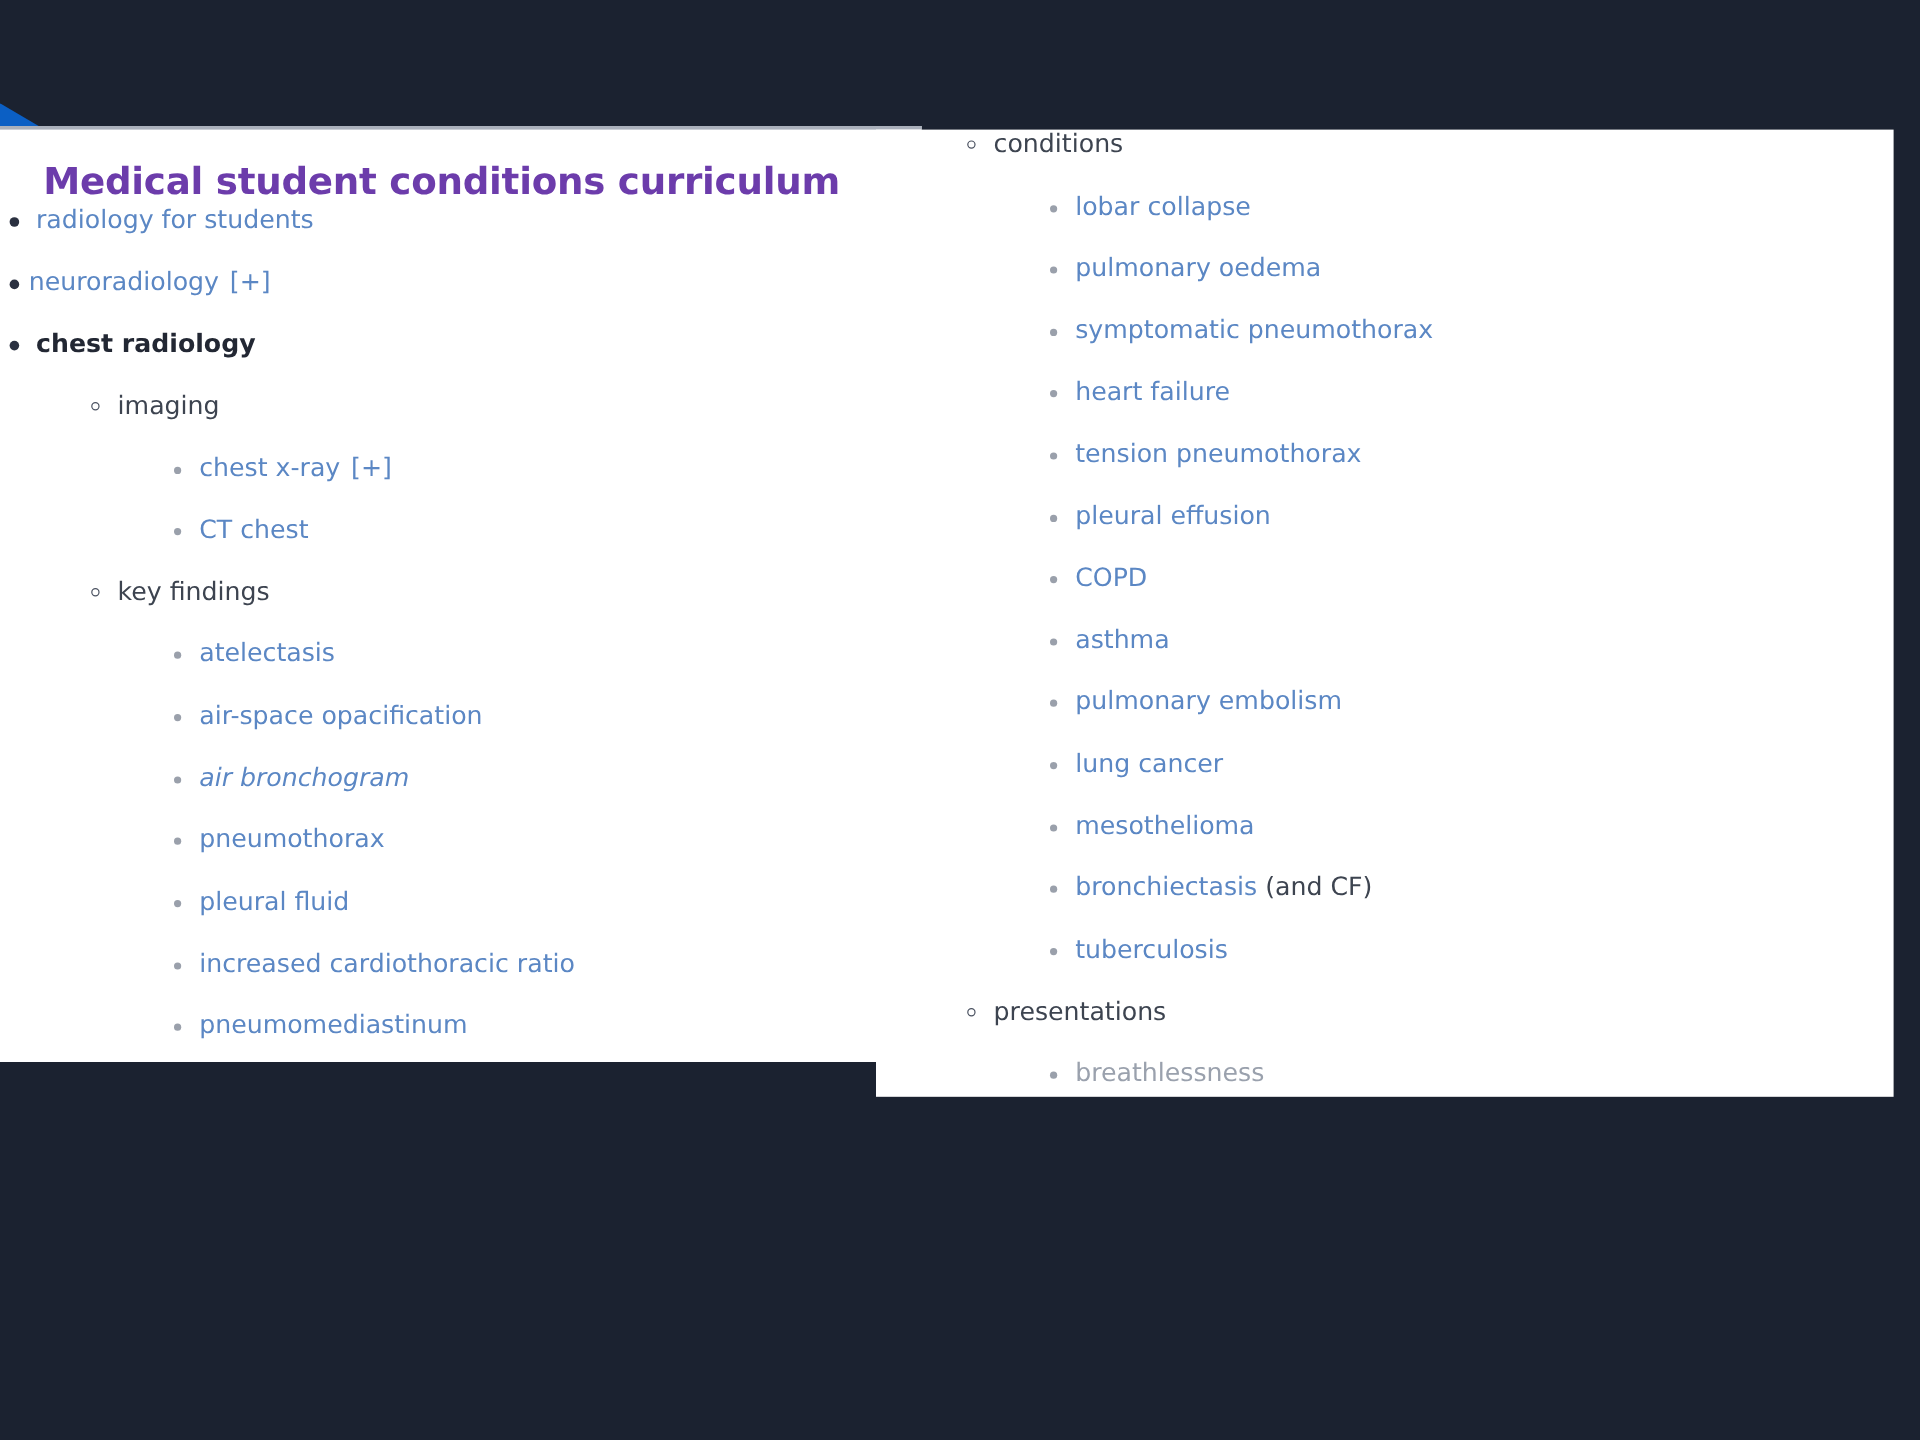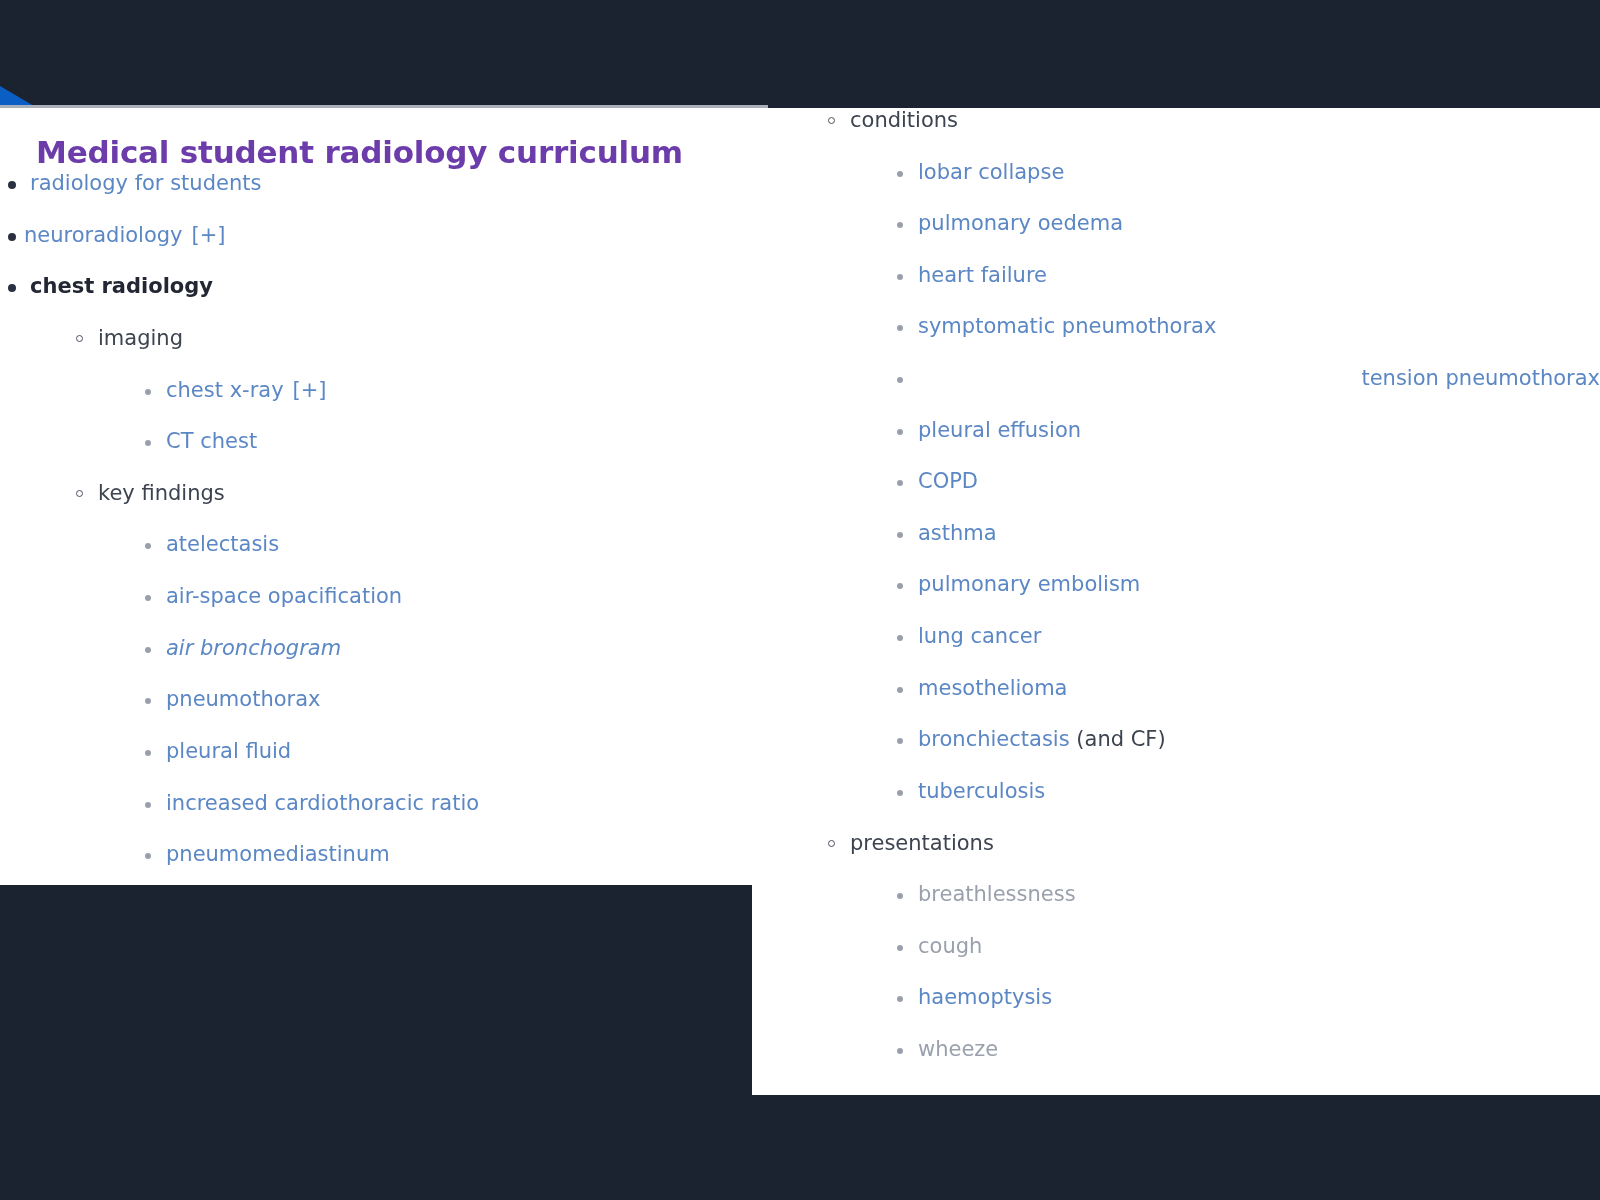--- a/index.html
+++ b/index.html
@@ -31,24 +31,24 @@
     height: 780px;
     background: #ffffff;
     box-sizing: border-box;
     border-top: 3px solid #aab0bb;
     overflow: hidden;
   }
 
   
   .panel-right {
     position: absolute;
-    left: 752px;
+    left: 730px;
     top: 108px;
     width: 848px;
-    height: 987px;
+    height: 806px;
     background: #ffffff;
     overflow: hidden;
   }
 
   
   .corner-wedge {
     position: absolute;
     left: 0;
     top: 86px;
     width: 34px;
@@ -146,21 +146,21 @@
   }
 </style>
 </head>
 <body>
 
 <div id="canvas">
 
   <div class="corner-wedge"></div>
 
   <div class="panel-left">
-    <h1 class="page-title">Medical student radiology curriculum</h1>
+    <h1 class="page-title">Medical student conditions curriculum</h1>
     <ul class="outline lvl1" id="left-list">
         <li class="node b1" style="margin-left: 0px;"><span class="lnk">radiology for students</span></li>
         <li class="node b1" style="margin-left: 0px; padding-left: 24px;"><span class="lnk">neuroradiology</span><span class="plus">[+]</span></li>
         <li class="node b1" style="margin-left: 0px;"><span class="bold">chest radiology</span></li>
         <li class="node b2" style="margin-left: 68px;"><span class="plain">imaging</span></li>
         <li class="node b3" style="margin-left: 136px;"><span class="lnk">chest x-ray</span><span class="plus">[+]</span></li>
         <li class="node b3" style="margin-left: 136px;"><span class="lnk">CT chest</span></li>
         <li class="node b2" style="margin-left: 68px;"><span class="plain">key findings</span></li>
         <li class="node b3" style="margin-left: 136px;"><span class="lnk">atelectasis</span></li>
         <li class="node b3" style="margin-left: 136px;"><span class="lnk">air-space opacification</span></li>
@@ -170,23 +170,23 @@
         <li class="node b3" style="margin-left: 136px;"><span class="lnk">increased cardiothoracic ratio</span></li>
         <li class="node b3" style="margin-left: 136px;"><span class="lnk">pneumomediastinum</span></li>
       </ul>
   </div>
 
   <div class="panel-right">
     <ul class="outline lvl1" id="right-list">
         <li class="node b2" style="margin-left: 68px;"><span class="plain">conditions</span></li>
         <li class="node b3" style="margin-left: 136px;"><span class="lnk">lobar collapse</span></li>
         <li class="node b3" style="margin-left: 136px;"><span class="lnk">pulmonary oedema</span></li>
+        <li class="node b3" style="margin-left: 136px;"><span class="lnk">symptomatic pneumothorax</span></li>
         <li class="node b3" style="margin-left: 136px;"><span class="lnk">heart failure</span></li>
-        <li class="node b3" style="margin-left: 136px;"><span class="lnk">symptomatic pneumothorax</span></li>
-        <li class="node b3" style="margin-left: 136px; text-align: right;"><span class="lnk">tension pneumothorax</span></li>
+        <li class="node b3" style="margin-left: 136px;"><span class="lnk">tension pneumothorax</span></li>
         <li class="node b3" style="margin-left: 136px;"><span class="lnk">pleural effusion</span></li>
         <li class="node b3" style="margin-left: 136px;"><span class="lnk">COPD</span></li>
         <li class="node b3" style="margin-left: 136px;"><span class="lnk">asthma</span></li>
         <li class="node b3" style="margin-left: 136px;"><span class="lnk">pulmonary embolism</span></li>
         <li class="node b3" style="margin-left: 136px;"><span class="lnk">lung cancer</span></li>
         <li class="node b3" style="margin-left: 136px;"><span class="lnk">mesothelioma</span></li>
         <li class="node b3" style="margin-left: 136px;"><span class="lnk">bronchiectasis</span><span class="suffix"> (and CF)</span></li>
         <li class="node b3" style="margin-left: 136px;"><span class="lnk">tuberculosis</span></li>
         <li class="node b2" style="margin-left: 68px;"><span class="plain">presentations</span></li>
         <li class="node b3" style="margin-left: 136px;"><span class="muted">breathlessness</span></li>

